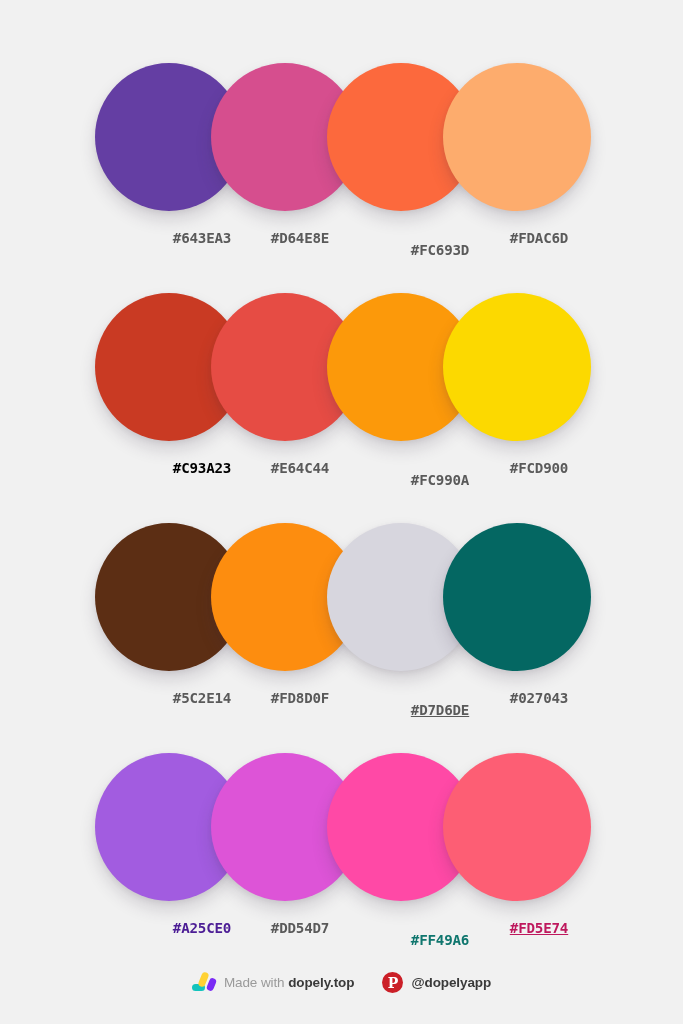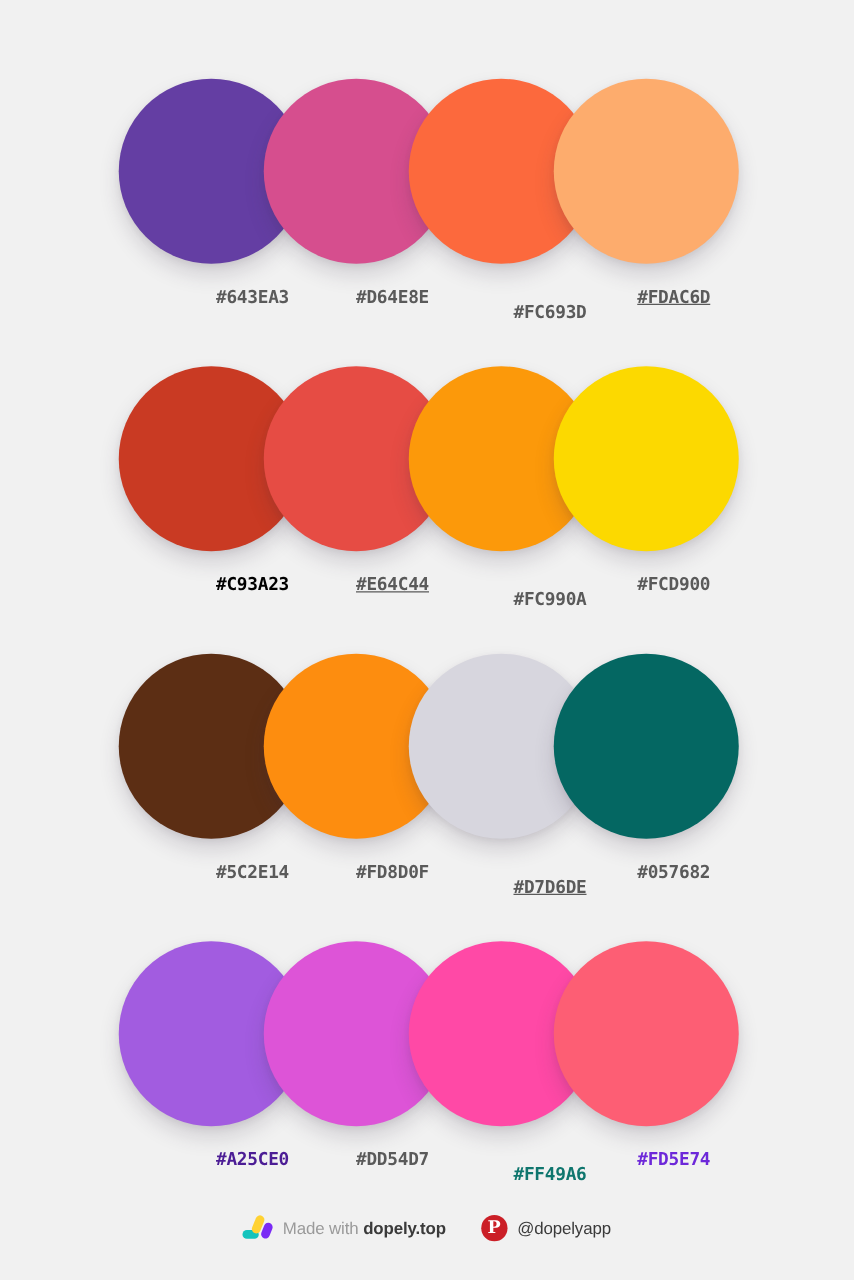--- a/index.html
+++ b/index.html
@@ -76,21 +76,21 @@
     text-align: center;
     font-family: "DejaVu Sans Mono", "Liberation Mono", monospace;
     font-size: 14.2px;
     font-weight: bold;
     letter-spacing: -0.2px;
     color: #5a5a5a;
     white-space: nowrap;
     line-height: 20px;
   }
   .swatch-label.l0 { left: 42px;  }
-  .swatch-label.l1 { left: 154px; }
+  .swatch-label.l1 { left: 140px; }
   .swatch-label.l2 { left: 280px; margin-top: 12px; }
   .swatch-label.l3 { left: 379px; }
 
   
   #footer {
     position: absolute;
     left: 0;
     bottom: 0;
     width: 683px;
     height: 70px;
@@ -150,21 +150,21 @@
     white-space: nowrap;
     letter-spacing: -0.1px;
   }
   .footer-text b {
     color: #3a3a3a;
     font-weight: bold;
   }
   .footer-handle {
     font-family: "Liberation Sans", sans-serif;
     font-size: 13.5px;
-    font-weight: normal;
+    font-weight: bold;
     color: #3a3a3a;
     white-space: nowrap;
     letter-spacing: -0.1px;
   }
 
   .pinterest-icon {
     width: 21px;
     height: 21px;
     border-radius: 50%;
     background: #cb1f27;
@@ -193,66 +193,66 @@
       <div class="swatch-strip">
         <div class="swatch-circle c0" style="background: rgb(100, 62, 163);"></div>
         <div class="swatch-circle c1" style="background: rgb(214, 78, 142);"></div>
         <div class="swatch-circle c2" style="background: rgb(252, 105, 61);"></div>
         <div class="swatch-circle c3" style="background: rgb(253, 172, 109);"></div>
       </div>
       <div class="label-strip">
         <div class="swatch-label l0" style="color: rgb(90, 90, 90);">#643EA3</div>
         <div class="swatch-label l1" style="color: rgb(90, 90, 90);">#D64E8E</div>
         <div class="swatch-label l2" style="color: rgb(90, 90, 90);">#FC693D</div>
-        <div class="swatch-label l3" style="color: rgb(90, 90, 90); text-decoration: underline;">#FDAC6D</div>
+        <div class="swatch-label l3" style="color: rgb(90, 90, 90);">#FDAC6D</div>
       </div>
     </div>
 
     <div class="palette-row">
       <div class="swatch-strip">
         <div class="swatch-circle c0" style="background: rgb(201, 58, 35);"></div>
         <div class="swatch-circle c1" style="background: rgb(230, 76, 68);"></div>
         <div class="swatch-circle c2" style="background: rgb(252, 153, 10);"></div>
         <div class="swatch-circle c3" style="background: rgb(252, 217, 0);"></div>
       </div>
       <div class="label-strip">
         <div class="swatch-label l0" style="color: #000000;">#C93A23</div>
-        <div class="swatch-label l1" style="color: rgb(90, 90, 90); text-decoration: underline;">#E64C44</div>
+        <div class="swatch-label l1" style="color: rgb(90, 90, 90);">#E64C44</div>
         <div class="swatch-label l2" style="color: rgb(90, 90, 90);">#FC990A</div>
         <div class="swatch-label l3" style="color: rgb(90, 90, 90);">#FCD900</div>
       </div>
     </div>
 
     <div class="palette-row">
       <div class="swatch-strip">
         <div class="swatch-circle c0" style="background: rgb(92, 46, 20);"></div>
         <div class="swatch-circle c1" style="background: rgb(253, 141, 15);"></div>
         <div class="swatch-circle c2" style="background: rgb(215, 214, 222);"></div>
         <div class="swatch-circle c3" style="background: rgb(4, 103, 98);"></div>
       </div>
       <div class="label-strip">
         <div class="swatch-label l0" style="color: rgb(90, 90, 90);">#5C2E14</div>
         <div class="swatch-label l1" style="color: rgb(90, 90, 90);">#FD8D0F</div>
         <div class="swatch-label l2" style="color: rgb(90, 90, 90); text-decoration: underline;">#D7D6DE</div>
-        <div class="swatch-label l3" style="color: rgb(90, 90, 90);">#057682</div>
+        <div class="swatch-label l3" style="color: rgb(90, 90, 90);">#027043</div>
       </div>
     </div>
 
     <div class="palette-row">
       <div class="swatch-strip">
         <div class="swatch-circle c0" style="background: rgb(162, 92, 224);"></div>
         <div class="swatch-circle c1" style="background: rgb(221, 84, 215);"></div>
         <div class="swatch-circle c2" style="background: rgb(255, 73, 166);"></div>
         <div class="swatch-circle c3" style="background: rgb(253, 94, 116);"></div>
       </div>
       <div class="label-strip">
         <div class="swatch-label l0" style="color: #4c1d95;">#A25CE0</div>
         <div class="swatch-label l1" style="color: rgb(90, 90, 90);">#DD54D7</div>
         <div class="swatch-label l2" style="color: #0f766e;">#FF49A6</div>
-        <div class="swatch-label l3" style="color: #6d28d9;">#FD5E74</div>
+        <div class="swatch-label l3" style="color: #be185d; text-decoration: underline;">#FD5E74</div>
       </div>
     </div>
 
   </div>
 
   <div id="footer">
 
     <div class="footer-group">
       <span class="dopely-logo">
         <i class="bar-teal" style="background: rgb(20, 196, 189);"></i>

